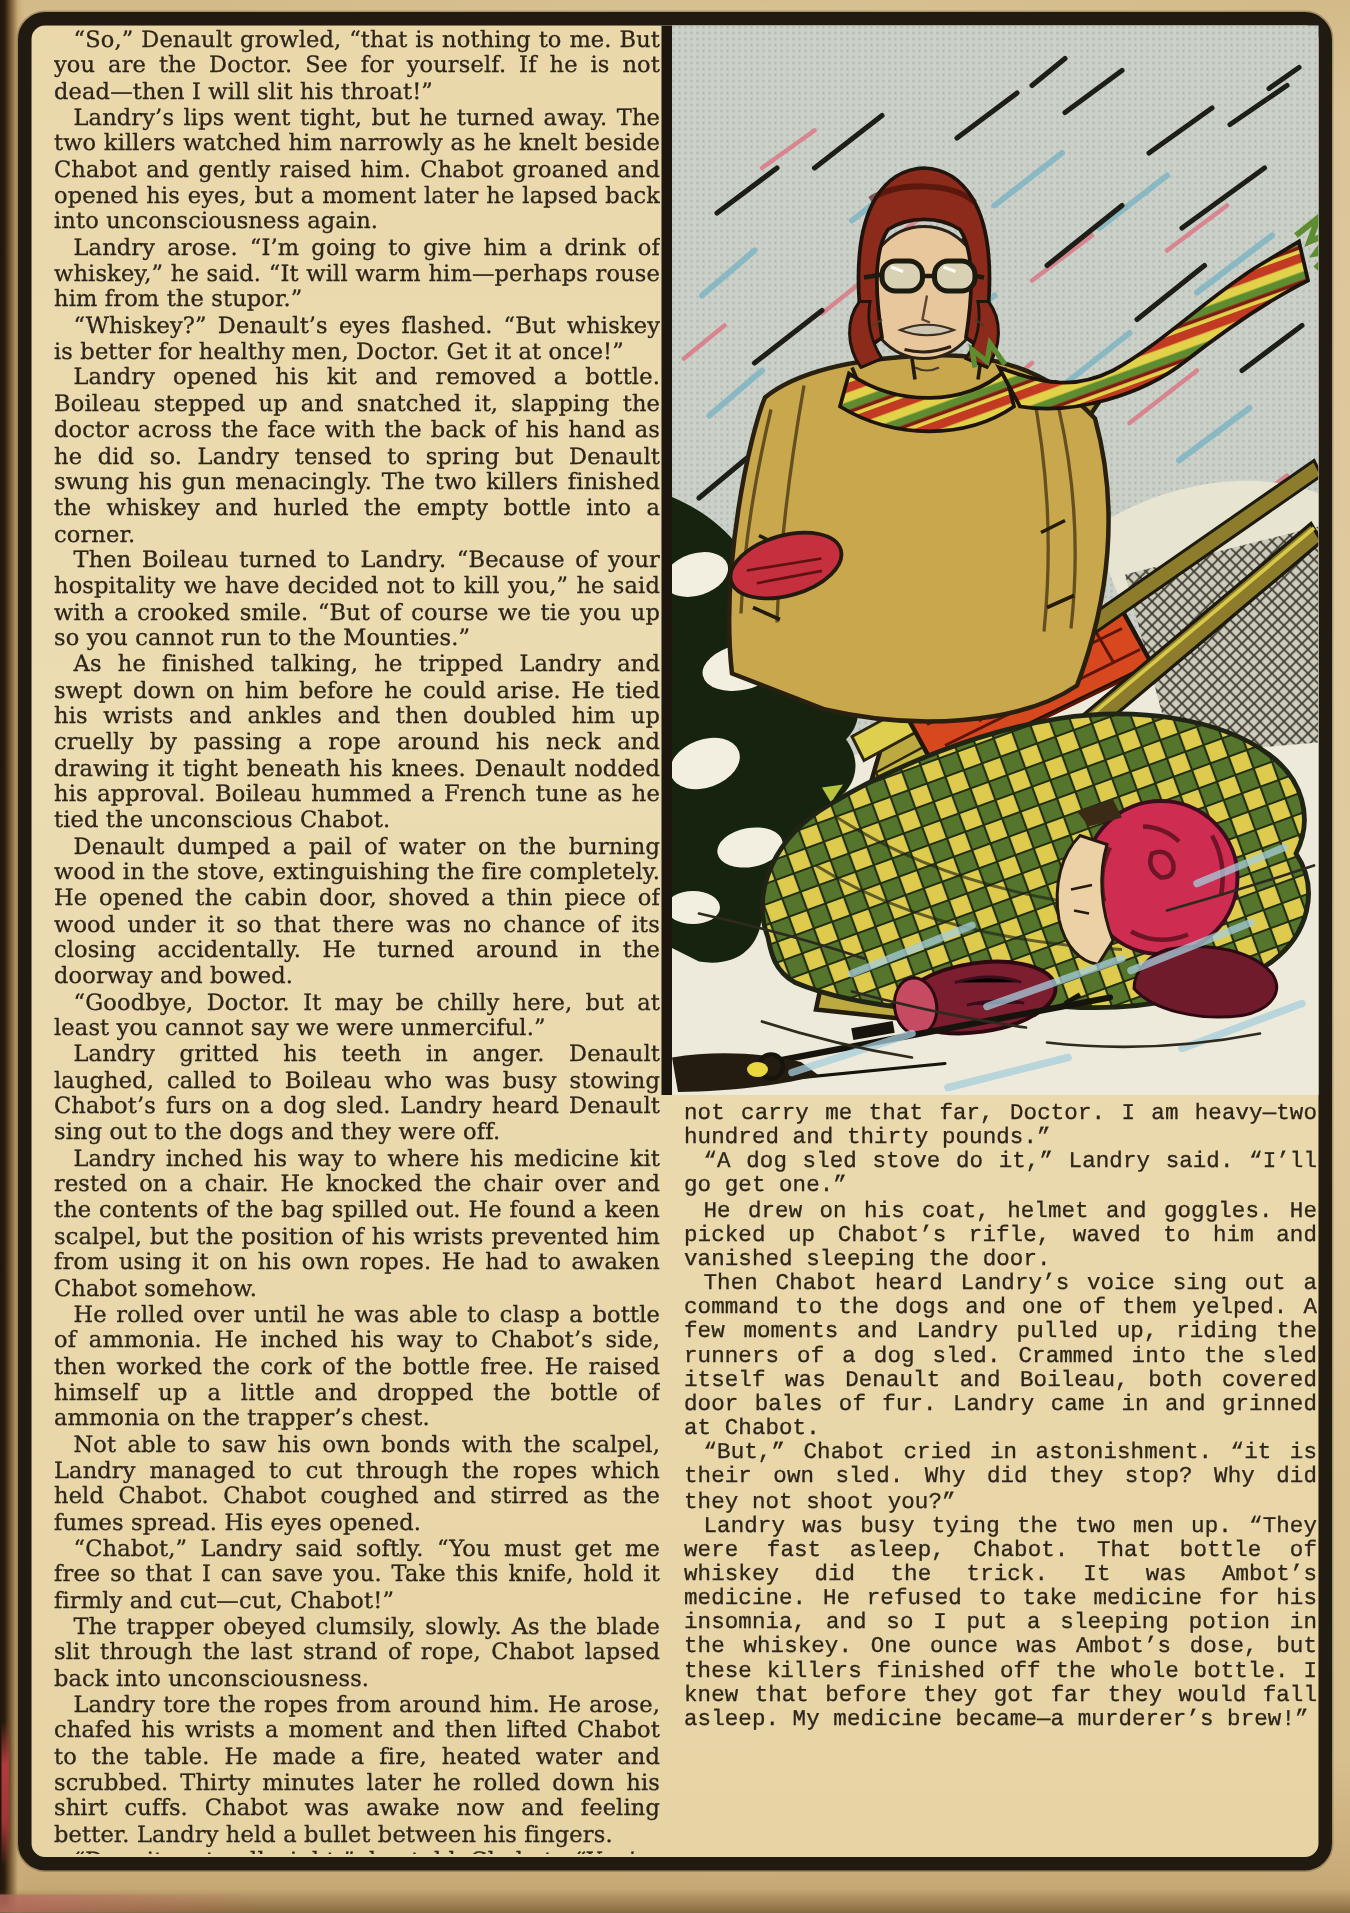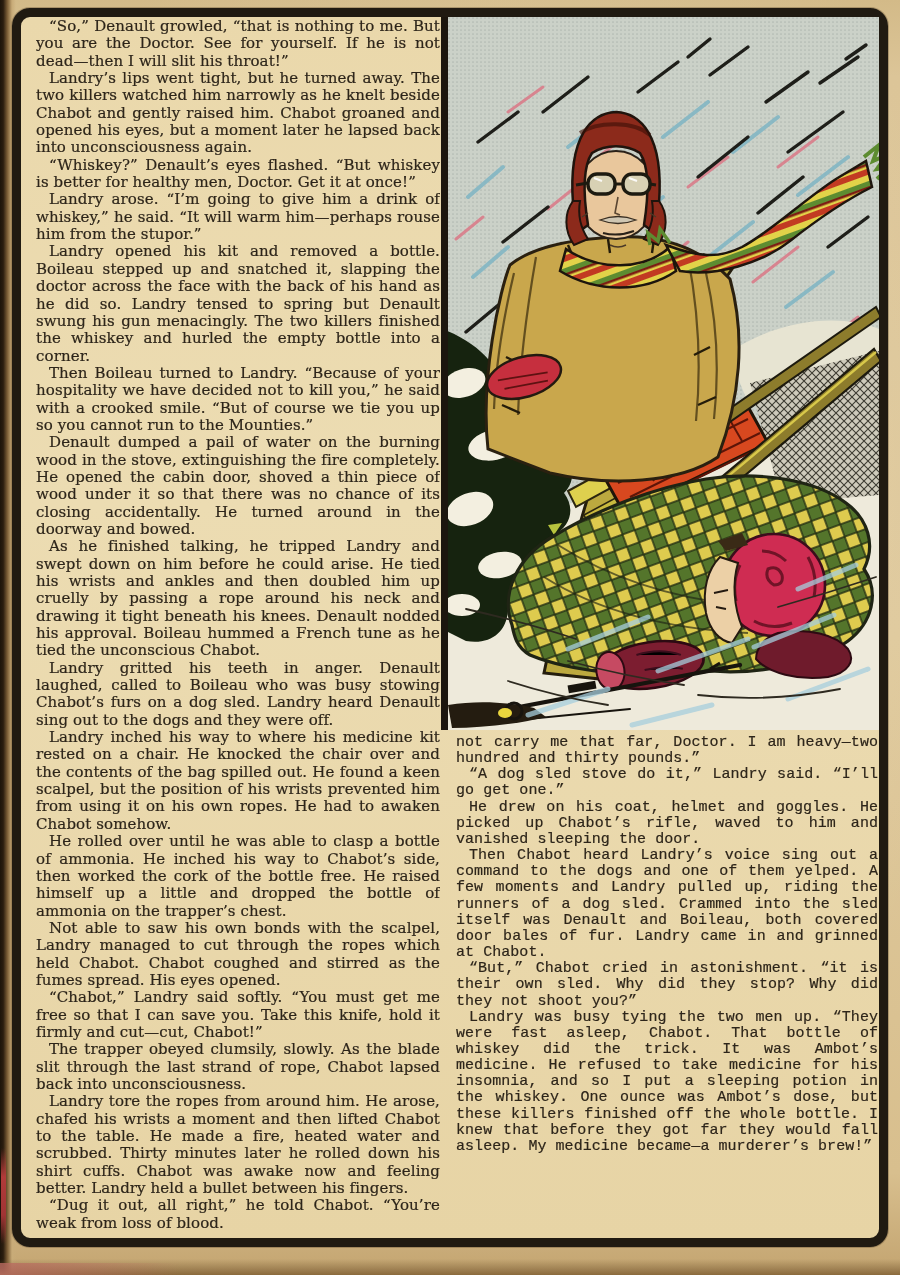--- a/index.html
+++ b/index.html
@@ -51,26 +51,27 @@
 
 <div class="page">
   <div class="binding-edge"></div>
   <div class="binding-red-streak"></div>
 
   <div class="page-frame"></div>
 
   <div class="text-col col-left">
       <p>“So,” Denault growled, “that is nothing to me. But you are the Doctor. See for yourself. If he is not dead—then I will slit his throat!”</p>
       <p>Landry’s lips went tight, but he turned away. The two killers watched him narrowly as he knelt beside Chabot and gently raised him. Chabot groaned and opened his eyes, but a moment later he lapsed back into unconsciousness again.</p>
+      <p>Landry arose. “I’m going to give him a drink of whiskey,” he said. “It will warm him—perhaps rouse him from the stupor.”</p>
       <p>“Whiskey?” Denault’s eyes flashed. “But whiskey is better for healthy men, Doctor. Get it at once!”</p>
-      <p>Landry arose. “I’m going to give him a drink of whiskey,” he said. “It will warm him—perhaps rouse him from the stupor.”</p>
       <p>Landry opened his kit and removed a bottle. Boileau stepped up and snatched it, slapping the doctor across the face with the back of his hand as he did so. Landry tensed to spring but Denault swung his gun menacingly. The two killers finished the whiskey and hurled the empty bottle into a corner.</p>
       <p>Then Boileau turned to Landry. “Because of your hospitality we have decided not to kill you,” he said with a crooked smile. “But of course we tie you up so you cannot run to the Mounties.”</p>
+      <p>As he finished talking, he tripped Landry and swept down on him before he could arise. He tied his wrists and ankles and then doubled him up cruelly by passing a rope around his neck and drawing it tight beneath his knees. Denault nodded his approval. Boileau hummed a French tune as he tied the unconscious Chabot.</p>
       <p>Denault dumped a pail of water on the burning wood in the stove, extinguishing the fire completely. He opened the cabin door, shoved a thin piece of wood under it so that there was no chance of its closing accidentally. He turned around in the doorway and bowed.</p>
-      <p>As he finished talking, he tripped Landry and swept down on him before he could arise. He tied his wrists and ankles and then doubled him up cruelly by passing a rope around his neck and drawing it tight beneath his knees. Denault nodded his approval. Boileau hummed a French tune as he tied the unconscious Chabot.</p>
+      <p>“Goodbye, Doctor. It may be chilly here, but at least you cannot say we were unmerciful.”</p>
       <p>Landry gritted his teeth in anger. Denault laughed, called to Boileau who was busy stowing Chabot’s furs on a dog sled. Landry heard Denault sing out to the dogs and they were off.</p>
       <p>Landry inched his way to where his medicine kit rested on a chair. He knocked the chair over and the contents of the bag spilled out. He found a keen scalpel, but the position of his wrists prevented him from using it on his own ropes. He had to awaken Chabot somehow.</p>
       <p>He rolled over until he was able to clasp a bottle of ammonia. He inched his way to Chabot’s side, then worked the cork of the bottle free. He raised himself up a little and dropped the bottle of ammonia on the trapper’s chest.</p>
       <p>Not able to saw his own bonds with the scalpel, Landry managed to cut through the ropes which held Chabot. Chabot coughed and stirred as the fumes spread. His eyes opened.</p>
       <p>“Chabot,” Landry said softly. “You must get me free so that I can save you. Take this knife, hold it firmly and cut—cut, Chabot!”</p>
       <p>The trapper obeyed clumsily, slowly. As the blade slit through the last strand of rope, Chabot lapsed back into unconsciousness.</p>
       <p>Landry tore the ropes from around him. He arose, chafed his wrists a moment and then lifted Chabot to the table. He made a fire, heated water and scrubbed. Thirty minutes later he rolled down his shirt cuffs. Chabot was awake now and feeling better. Landry held a bullet between his fingers.</p>
       <p>“Dug it out, all right,” he told Chabot. “You’re weak from loss of blood. </p>
     </div>
 

